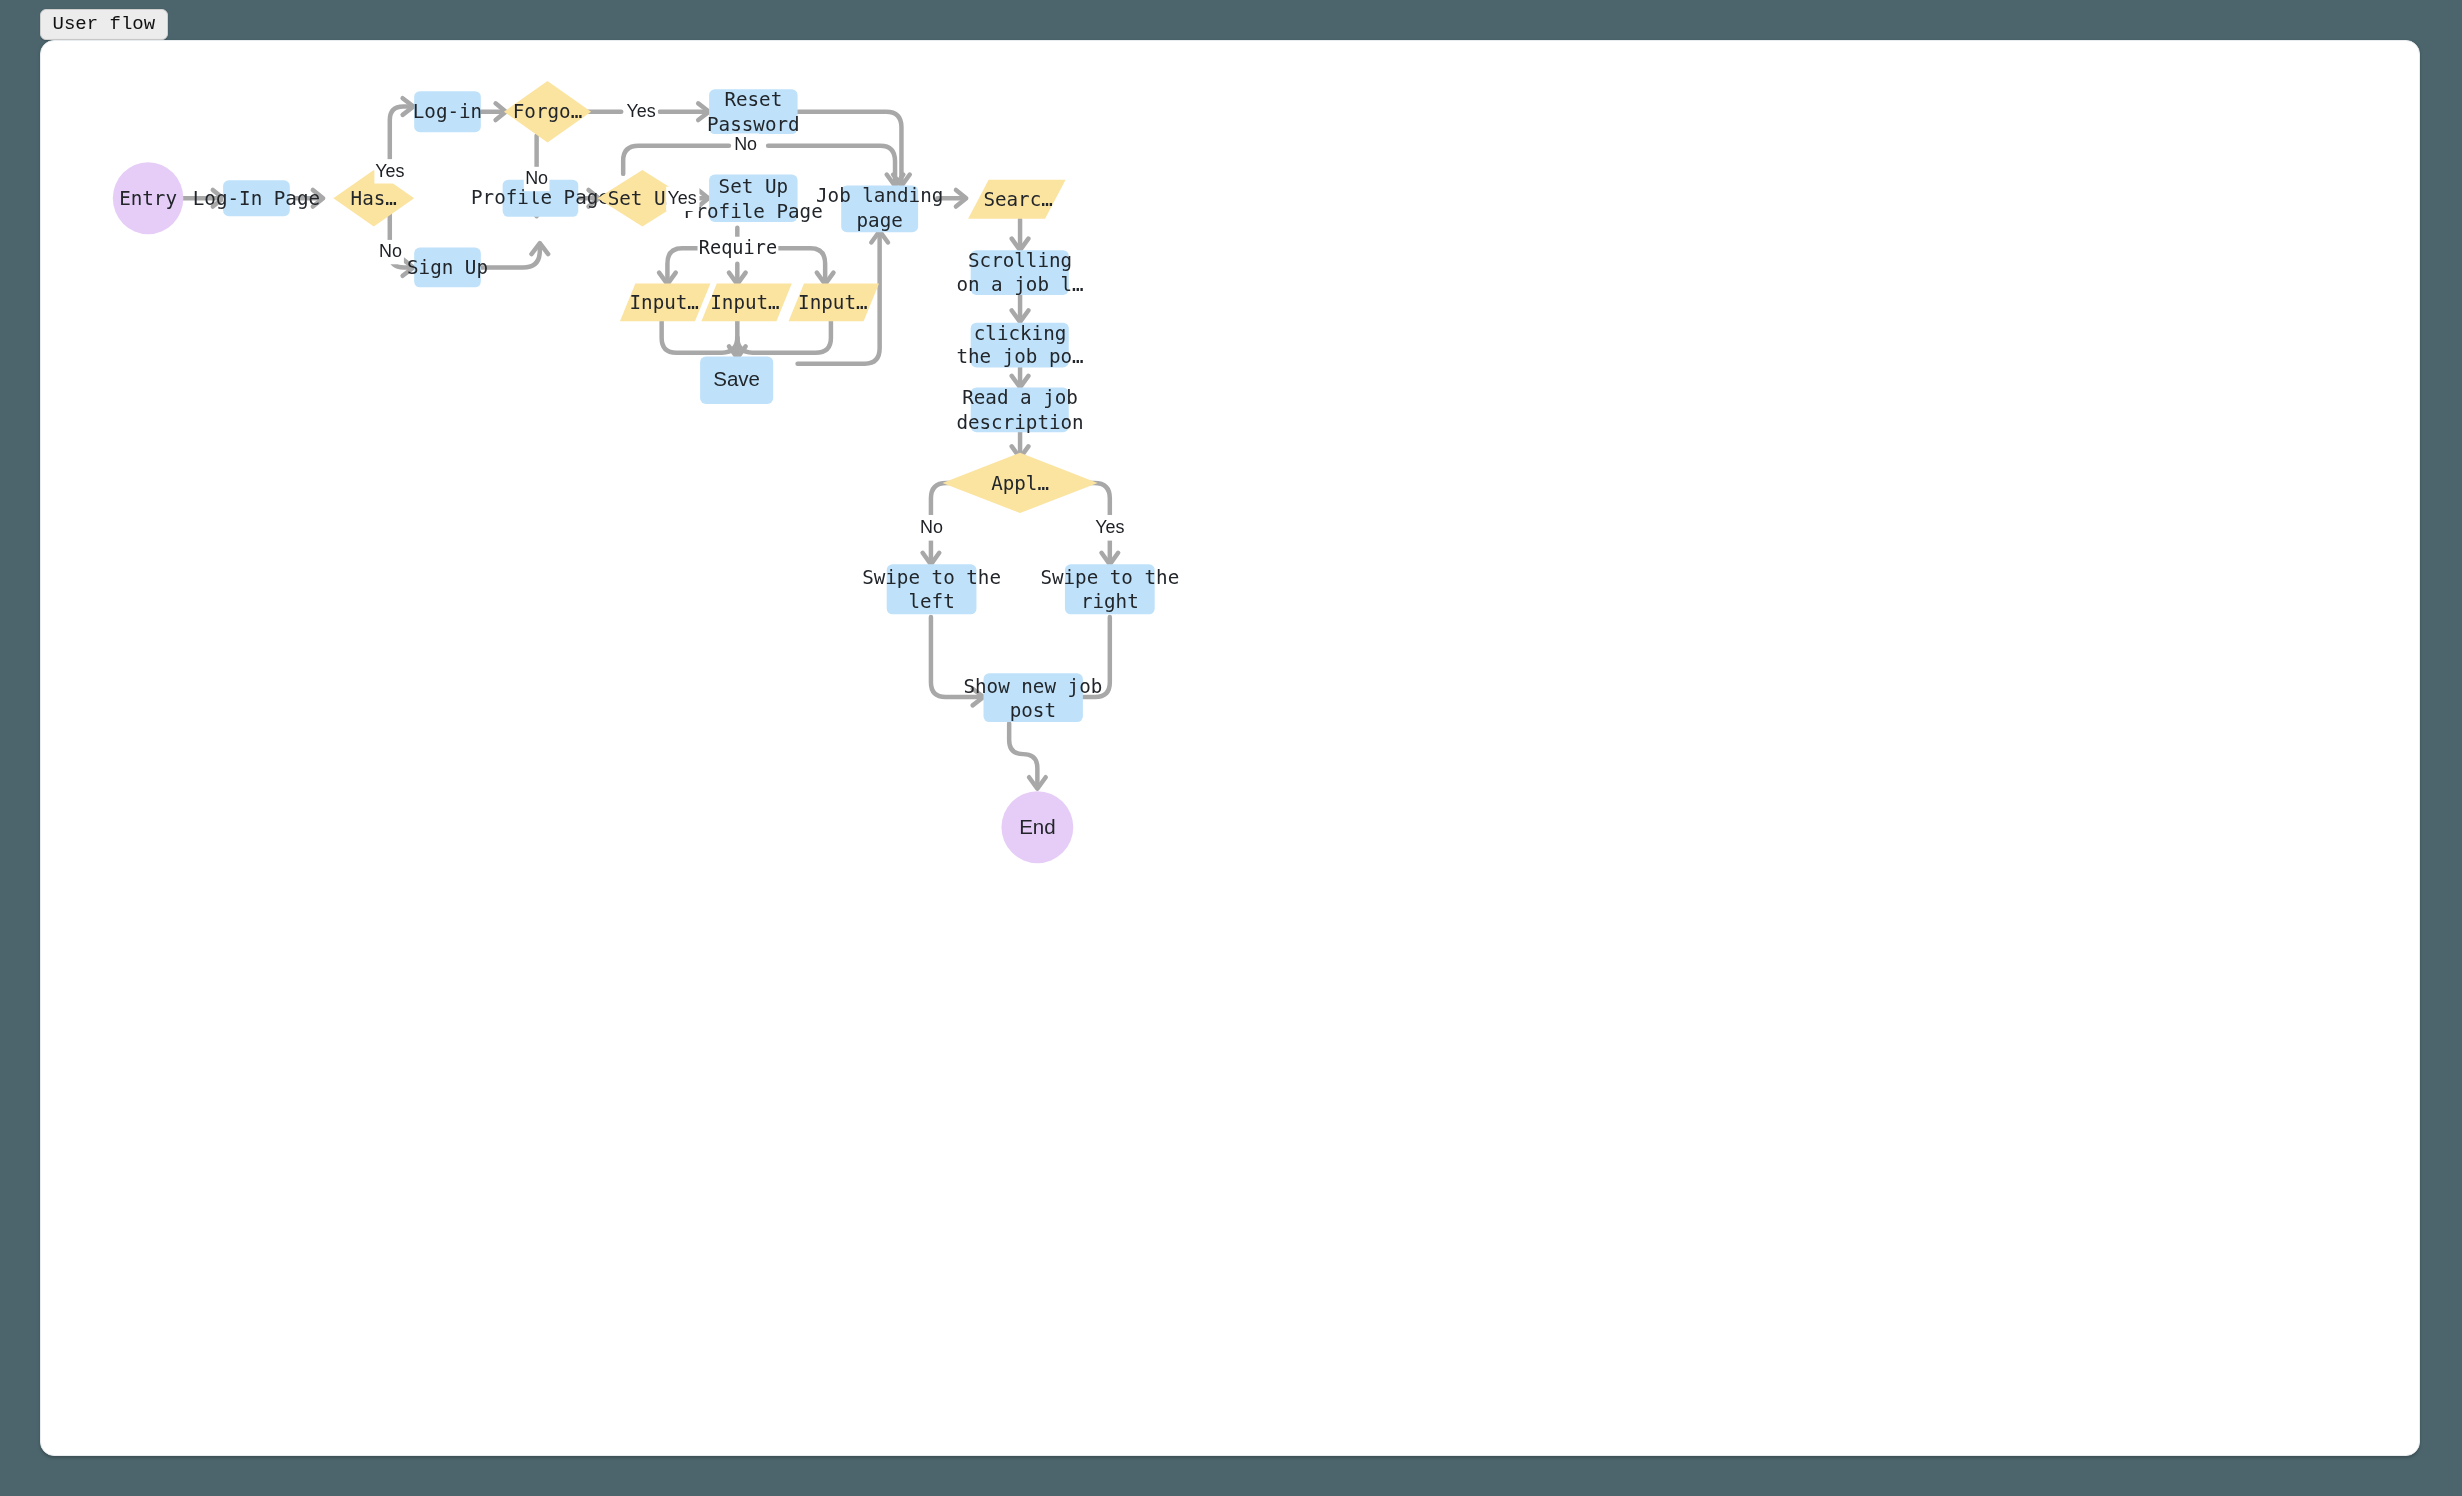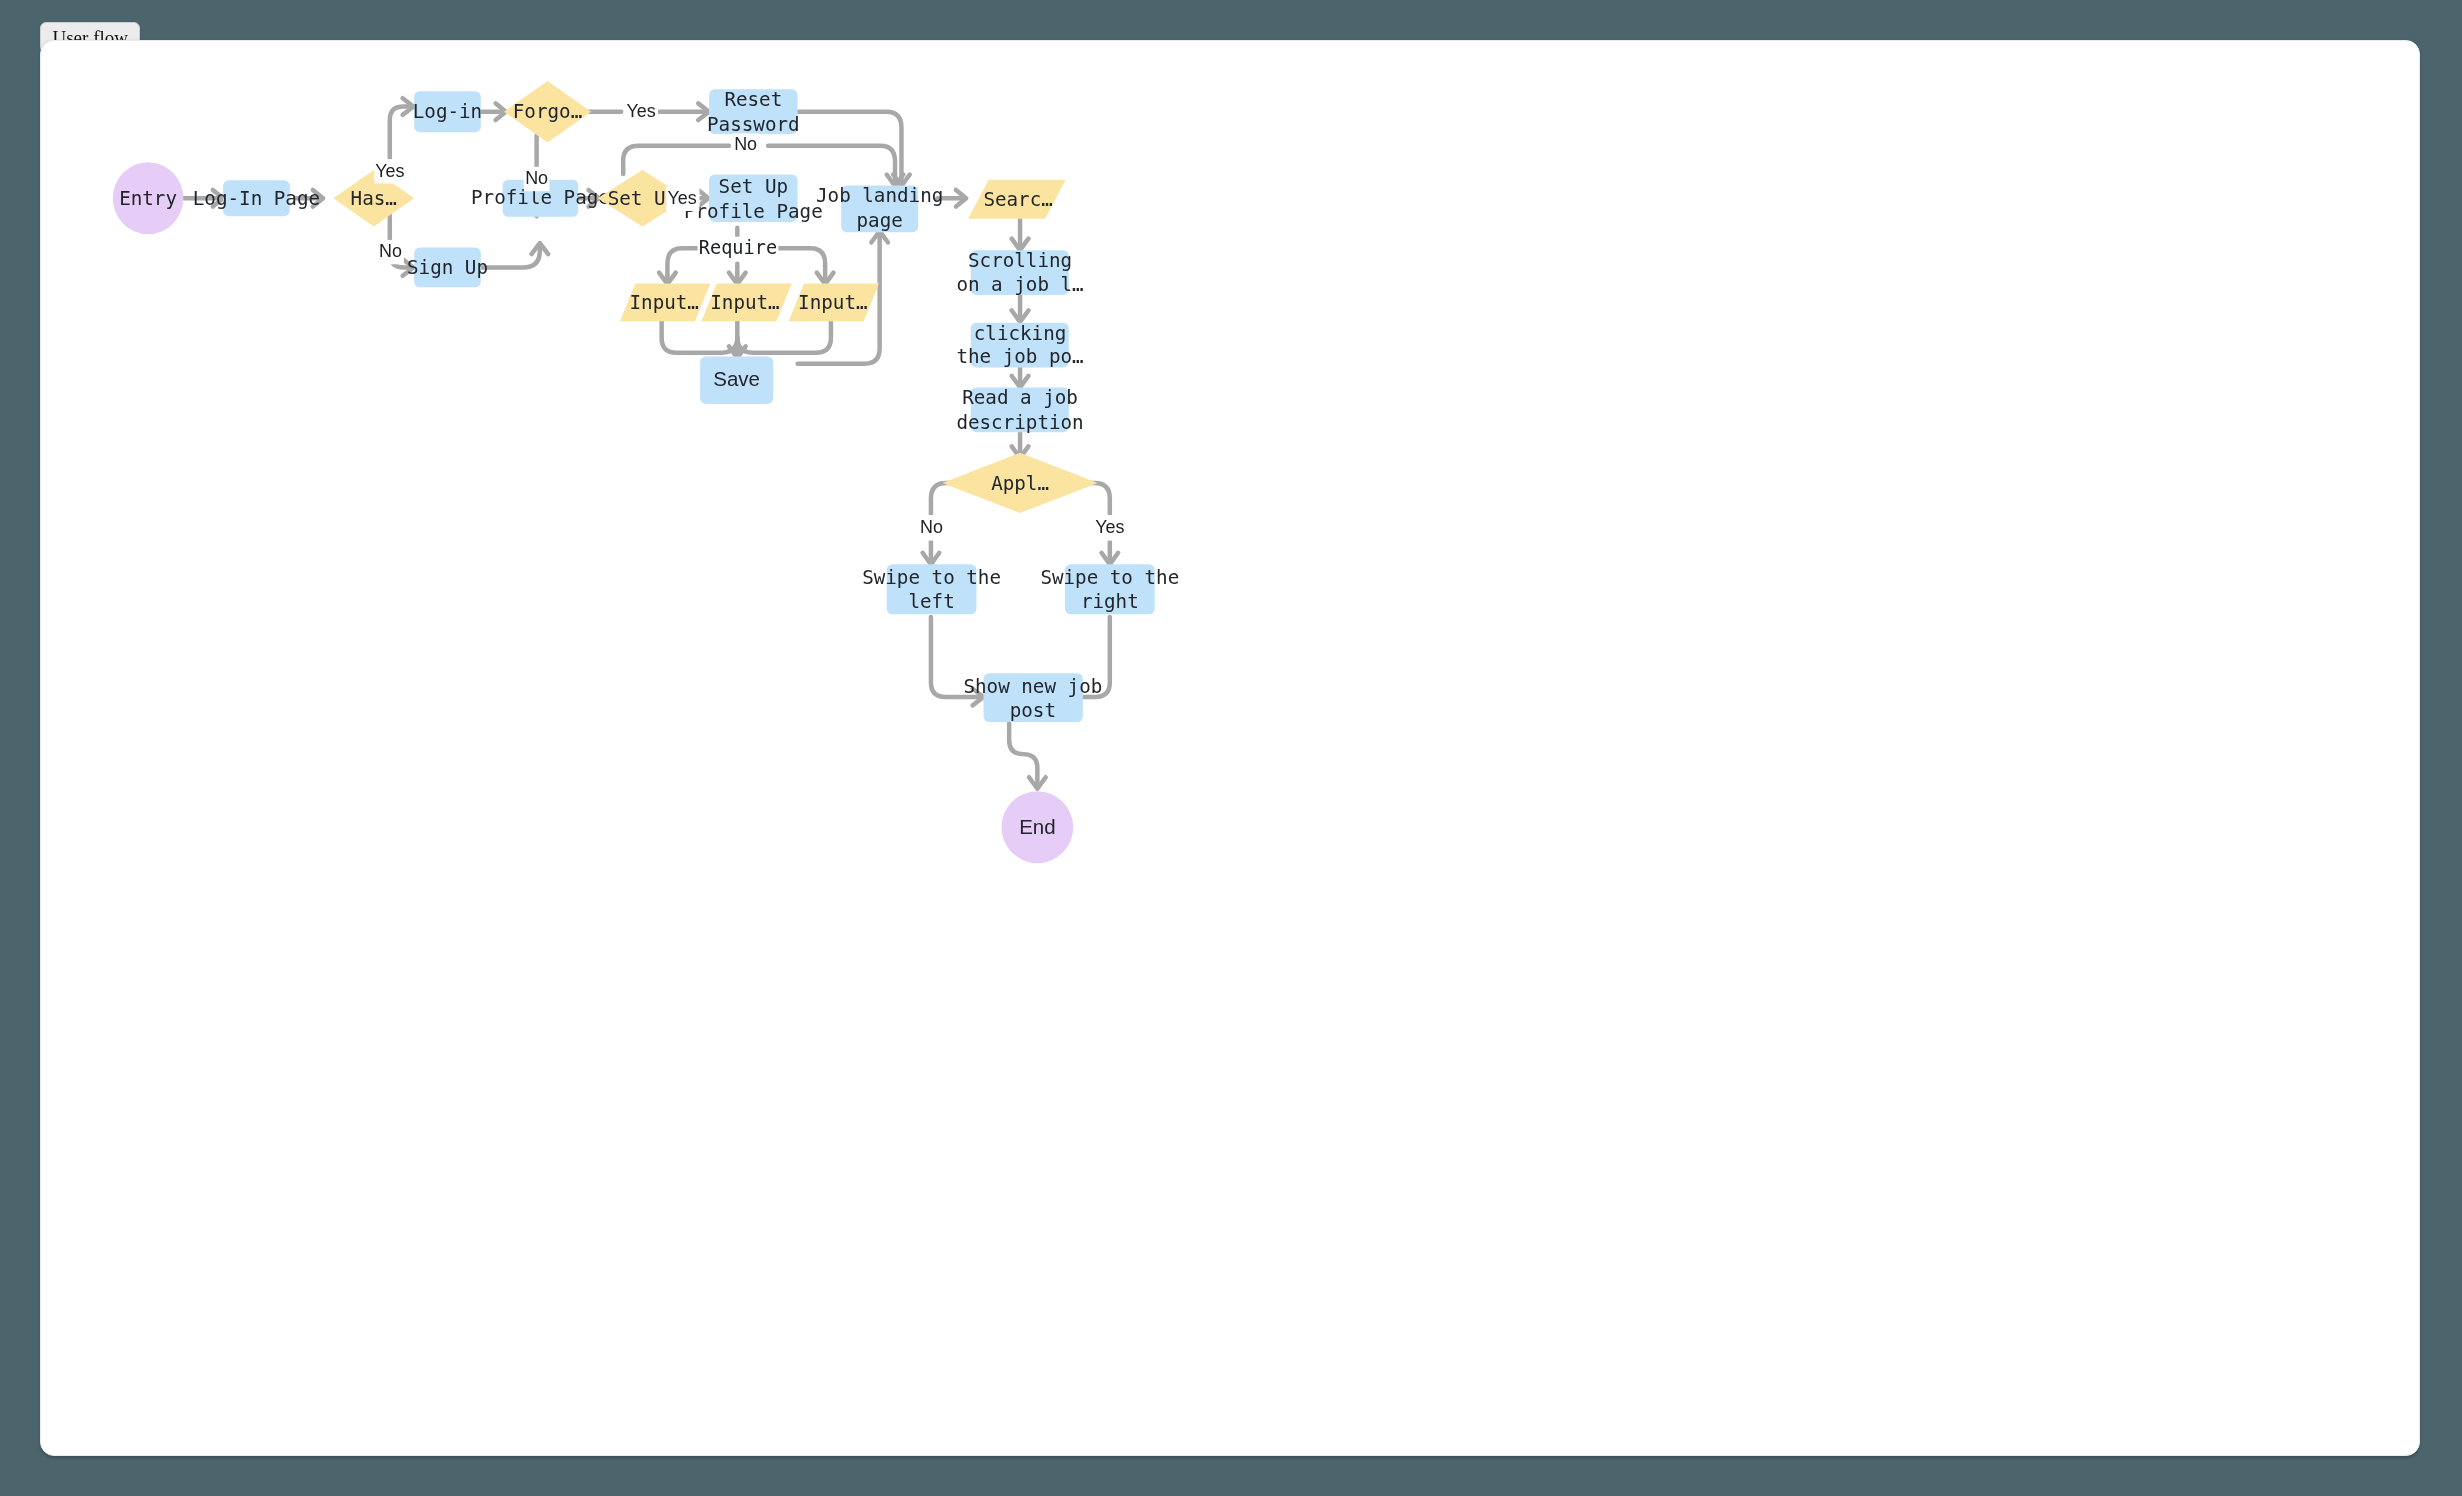--- a/index.html
+++ b/index.html
@@ -6,29 +6,29 @@
   body{
     width:2462px;height:1497px;
     background:#4c656d;
     font-family:"Liberation Sans", sans-serif;
     overflow:hidden;
   }
   #app{position:relative;width:2462px;height:1497px;}
 
   
   #tab{
-    position:absolute;left:40px;top:22px;
+    position:absolute;left:40px;top:9px;
     background:#ececec;
     border:0.6px solid #cfcfcf;
     border-radius:6px;
     padding:4.5px 11.5px 5.8px 11.5px;
     font-size:19px;
     line-height:1;
     color:#111;
-    font-family:Liberation Serif, serif;
+    font-family:Liberation Mono, monospace;
     box-shadow:0 0.6px 1.3px rgba(0,0,0,.18);
     white-space:nowrap;
   }
 
   
   #canvas{
     position:absolute;left:40px;top:40px;
     width:2380px;height:1416px;
     background:#ffffff;
     border-radius:14px;

